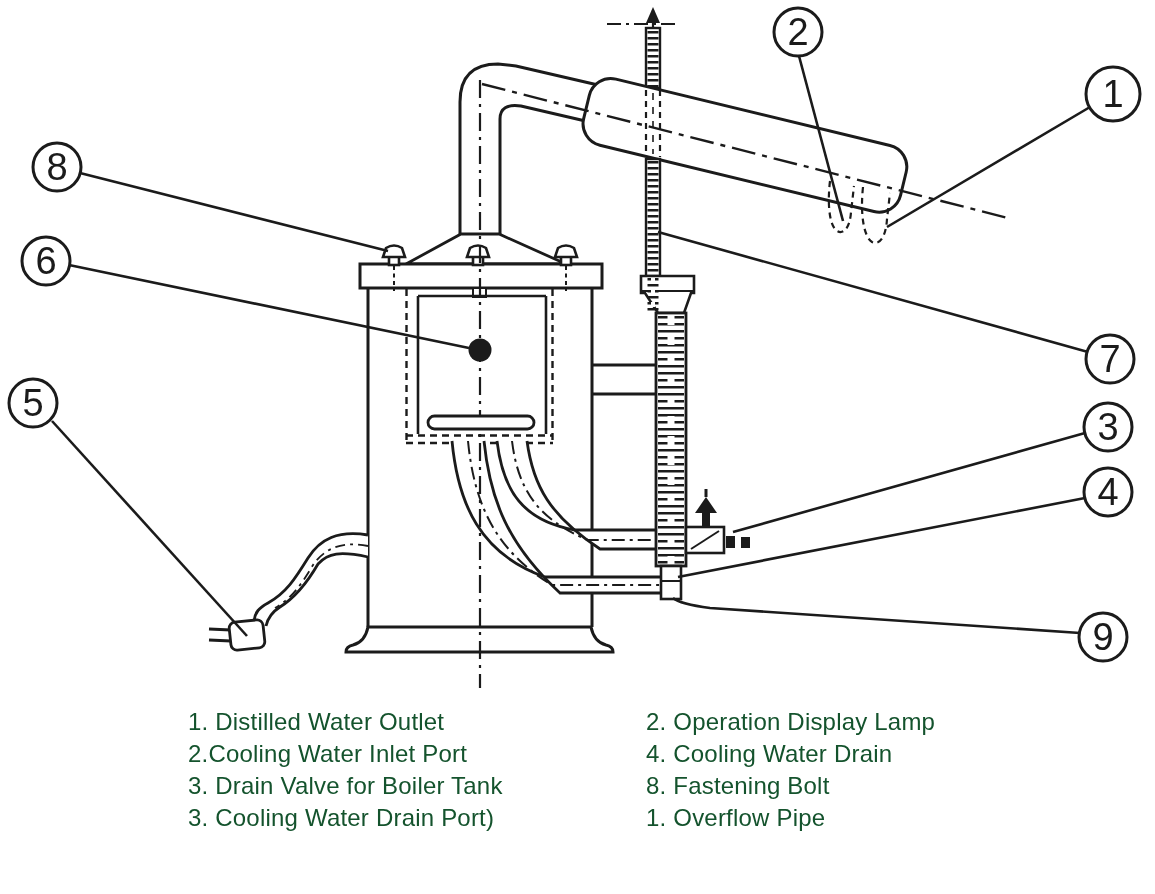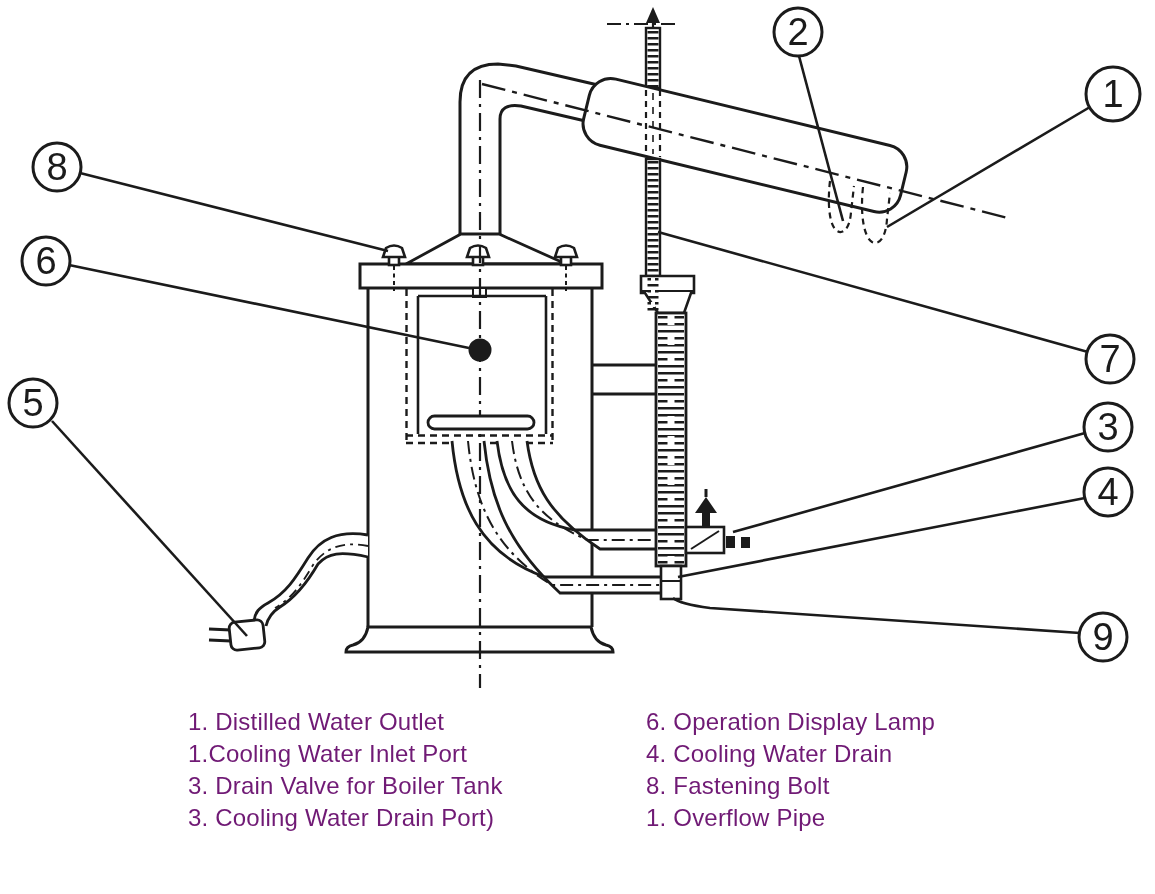--- a/index.html
+++ b/index.html
@@ -2,21 +2,21 @@
 <html><head>
 <meta charset="utf-8">
 <style>
   html,body{margin:0;padding:0;background:#ffffff;}
   #stage{
     position:relative;width:1155px;height:894px;background:#ffffff;
     font-family:"Liberation Sans",sans-serif;overflow:hidden;
   }
   #stage svg{position:absolute;left:0;top:0;}
   .legend{
-    position:absolute;top:706px;color:#701a75;
+    position:absolute;top:706px;color:#14532d;
     font-size:24px;line-height:32px;letter-spacing:0.2px;white-space:nowrap;
   }
   .legend-left{left:188px;}
   .legend-right{left:646px;}
   .callout-num{
     font-family:"Liberation Sans",sans-serif;font-size:38px;fill:#1b1b1b;
     text-anchor:middle;
   }
 </style>
 </head>
@@ -208,23 +208,23 @@
       <g>
         <circle cx="1103" cy="637" r="24" fill="#ffffff"></circle>
         <text class="callout-num" x="1103" y="650" stroke="none">9</text>
       </g>
     </g>
   </g>
 </svg>
 
   <div class="legend legend-left">
     <div>1. Distilled Water Outlet</div>
-    <div>1.Cooling Water Inlet Port</div>
+    <div>2.Cooling Water Inlet Port</div>
     <div>3. Drain Valve for Boiler Tank</div>
     <div>3. Cooling Water Drain Port)</div>
   </div>
   <div class="legend legend-right">
-    <div>6. Operation Display Lamp</div>
+    <div>2. Operation Display Lamp</div>
     <div>4. Cooling Water Drain</div>
     <div>8. Fastening Bolt</div>
     <div>1. Overflow Pipe</div>
   </div>
 </div>
 
 </body></html>

